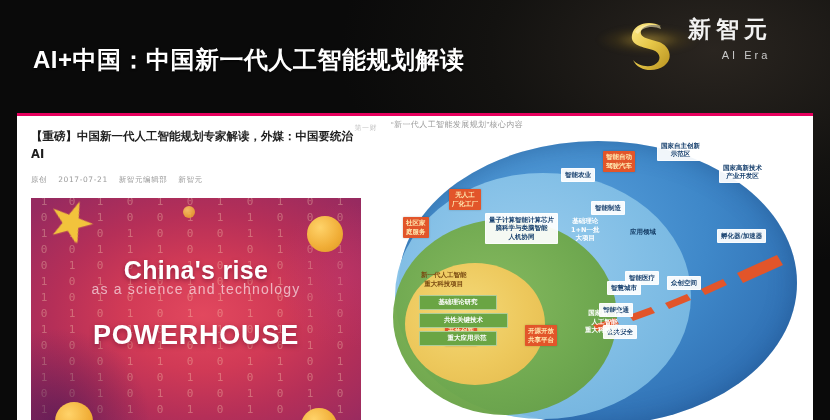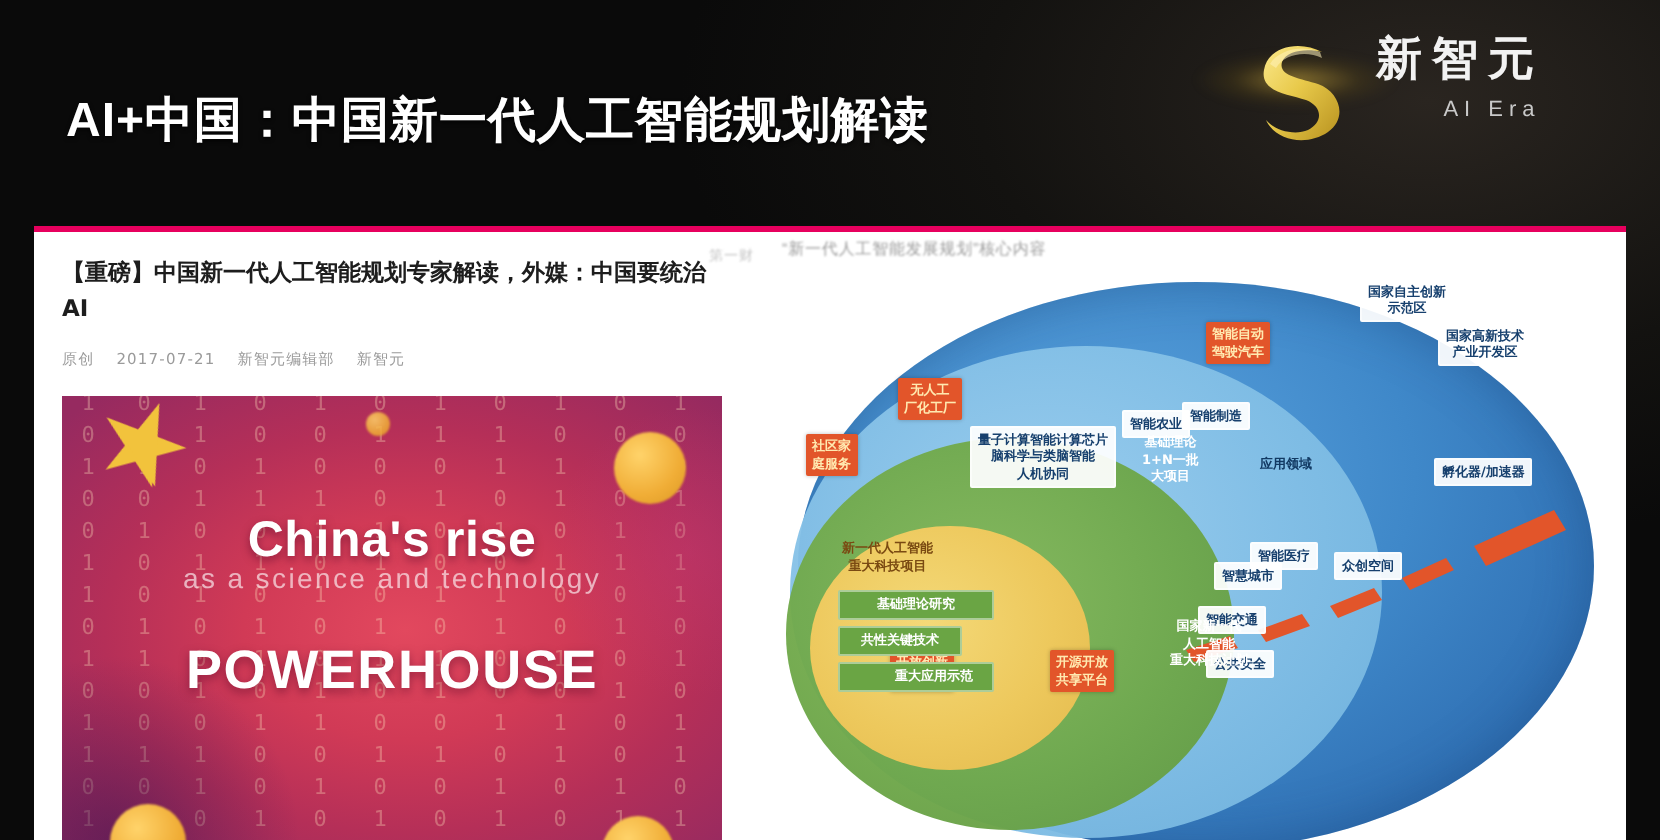--- a/index.html
+++ b/index.html
@@ -278,43 +278,43 @@
       <svg class="arrowtrail">
         <g fill="#e2552a">
           <polygon points="208,212 230,205 234,211 212,218"></polygon>
           <polygon points="244,202 266,194 270,200 248,208"></polygon>
           <polygon points="280,190 302,181 306,187 284,196"></polygon>
           <polygon points="316,176 338,166 342,172 320,182"></polygon>
           <polygon points="352,160 392,142 398,152 358,170"></polygon>
         </g>
       </svg>
 
-      <div class="lbl lbl-orange" style="left:218px; top:48px;">智能自动<br>驾驶汽车</div>
-      <div class="lbl lbl-white" style="left:272px; top:26px;margin-left:23px;">国家自主创新<br>示范区</div>
+      <div class="lbl lbl-orange" style="left:218px; top:38px;">智能自动<br>驾驶汽车</div>
+      <div class="lbl lbl-white" style="left:272px; top:26px;">国家自主创新<br>示范区</div>
       <div class="lbl lbl-white" style="left:334px; top:48px;">国家高新技术<br>产业开发区</div>
       <div class="lbl lbl-white" style="left:332px; top:116px;">孵化器/加速器</div>
       <div class="lbl lbl-white" style="left:282px; top:163px;">众创空间</div>
 
-      <div class="lbl lbl-white" style="left:176px; top:55px;margin-top:37px;">智能农业</div>
+      <div class="lbl lbl-white" style="left:176px; top:55px;">智能农业</div>
       <div class="lbl lbl-white" style="left:206px; top:88px;">智能制造</div>
       <div class="lbl lbl-dark" style="left:245px; top:115px;">应用领域</div>
       <div class="lbl lbl-white" style="left:240px; top:146px;margin-top:12px;">智能医疗</div>
       <div class="lbl lbl-white" style="left:222px; top:168px;">智慧城市</div>
       <div class="lbl lbl-white" style="left:214px; top:190px;">智能交通</div>
       <div class="lbl lbl-white" style="left:218px; top:212px;">公共安全</div>
 
       <div class="lbl lbl-orange" style="left:64px;  top:76px;">无人工<br>厂化工厂</div>
       <div class="lbl lbl-orange" style="left:18px;  top:104px;text-align:right;">社区家<br>庭服务</div>
       <div class="lbl lbl-white" style="left:100px; top:100px;">量子计算智能计算芯片<br>脑科学与类脑智能<br>人机协同</div>
       <div class="lbl lbl-plain" style="left:186px; top:104px;">基础理论<br>1+N一批<br>大项目</div>
       <div class="lbl lbl-plain" style="left:200px; top:196px;">国家新一代<br>人工智能<br>重大科技计划</div>
       <div class="lbl lbl-orange" style="left:60px;  top:212px;">开放创新<br>服务平台</div>
       <div class="lbl lbl-orange" style="left:140px; top:212px;">开源开放<br>共享平台</div>
 
       <div class="core-title">新一代人工智能<br>重大科技项目</div>
       <div class="lbl lbl-greenbar" style="left:34px; top:182px; width:78px;">基础理论研究</div>
-      <div class="lbl lbl-greenbar" style="left:34px; top:200px; width:62px;">共性关键技术</div>
+      <div class="lbl lbl-greenbar" style="left:34px; top:200px; width:89px;">共性关键技术</div>
       <div class="lbl lbl-greenbar" style="left:34px; top:218px; width:78px;padding-left:22px;">重大应用示范</div>
     </div>
 
     <div class="strip-top"></div>
   </div>
 </div>
 
 </body></html>

